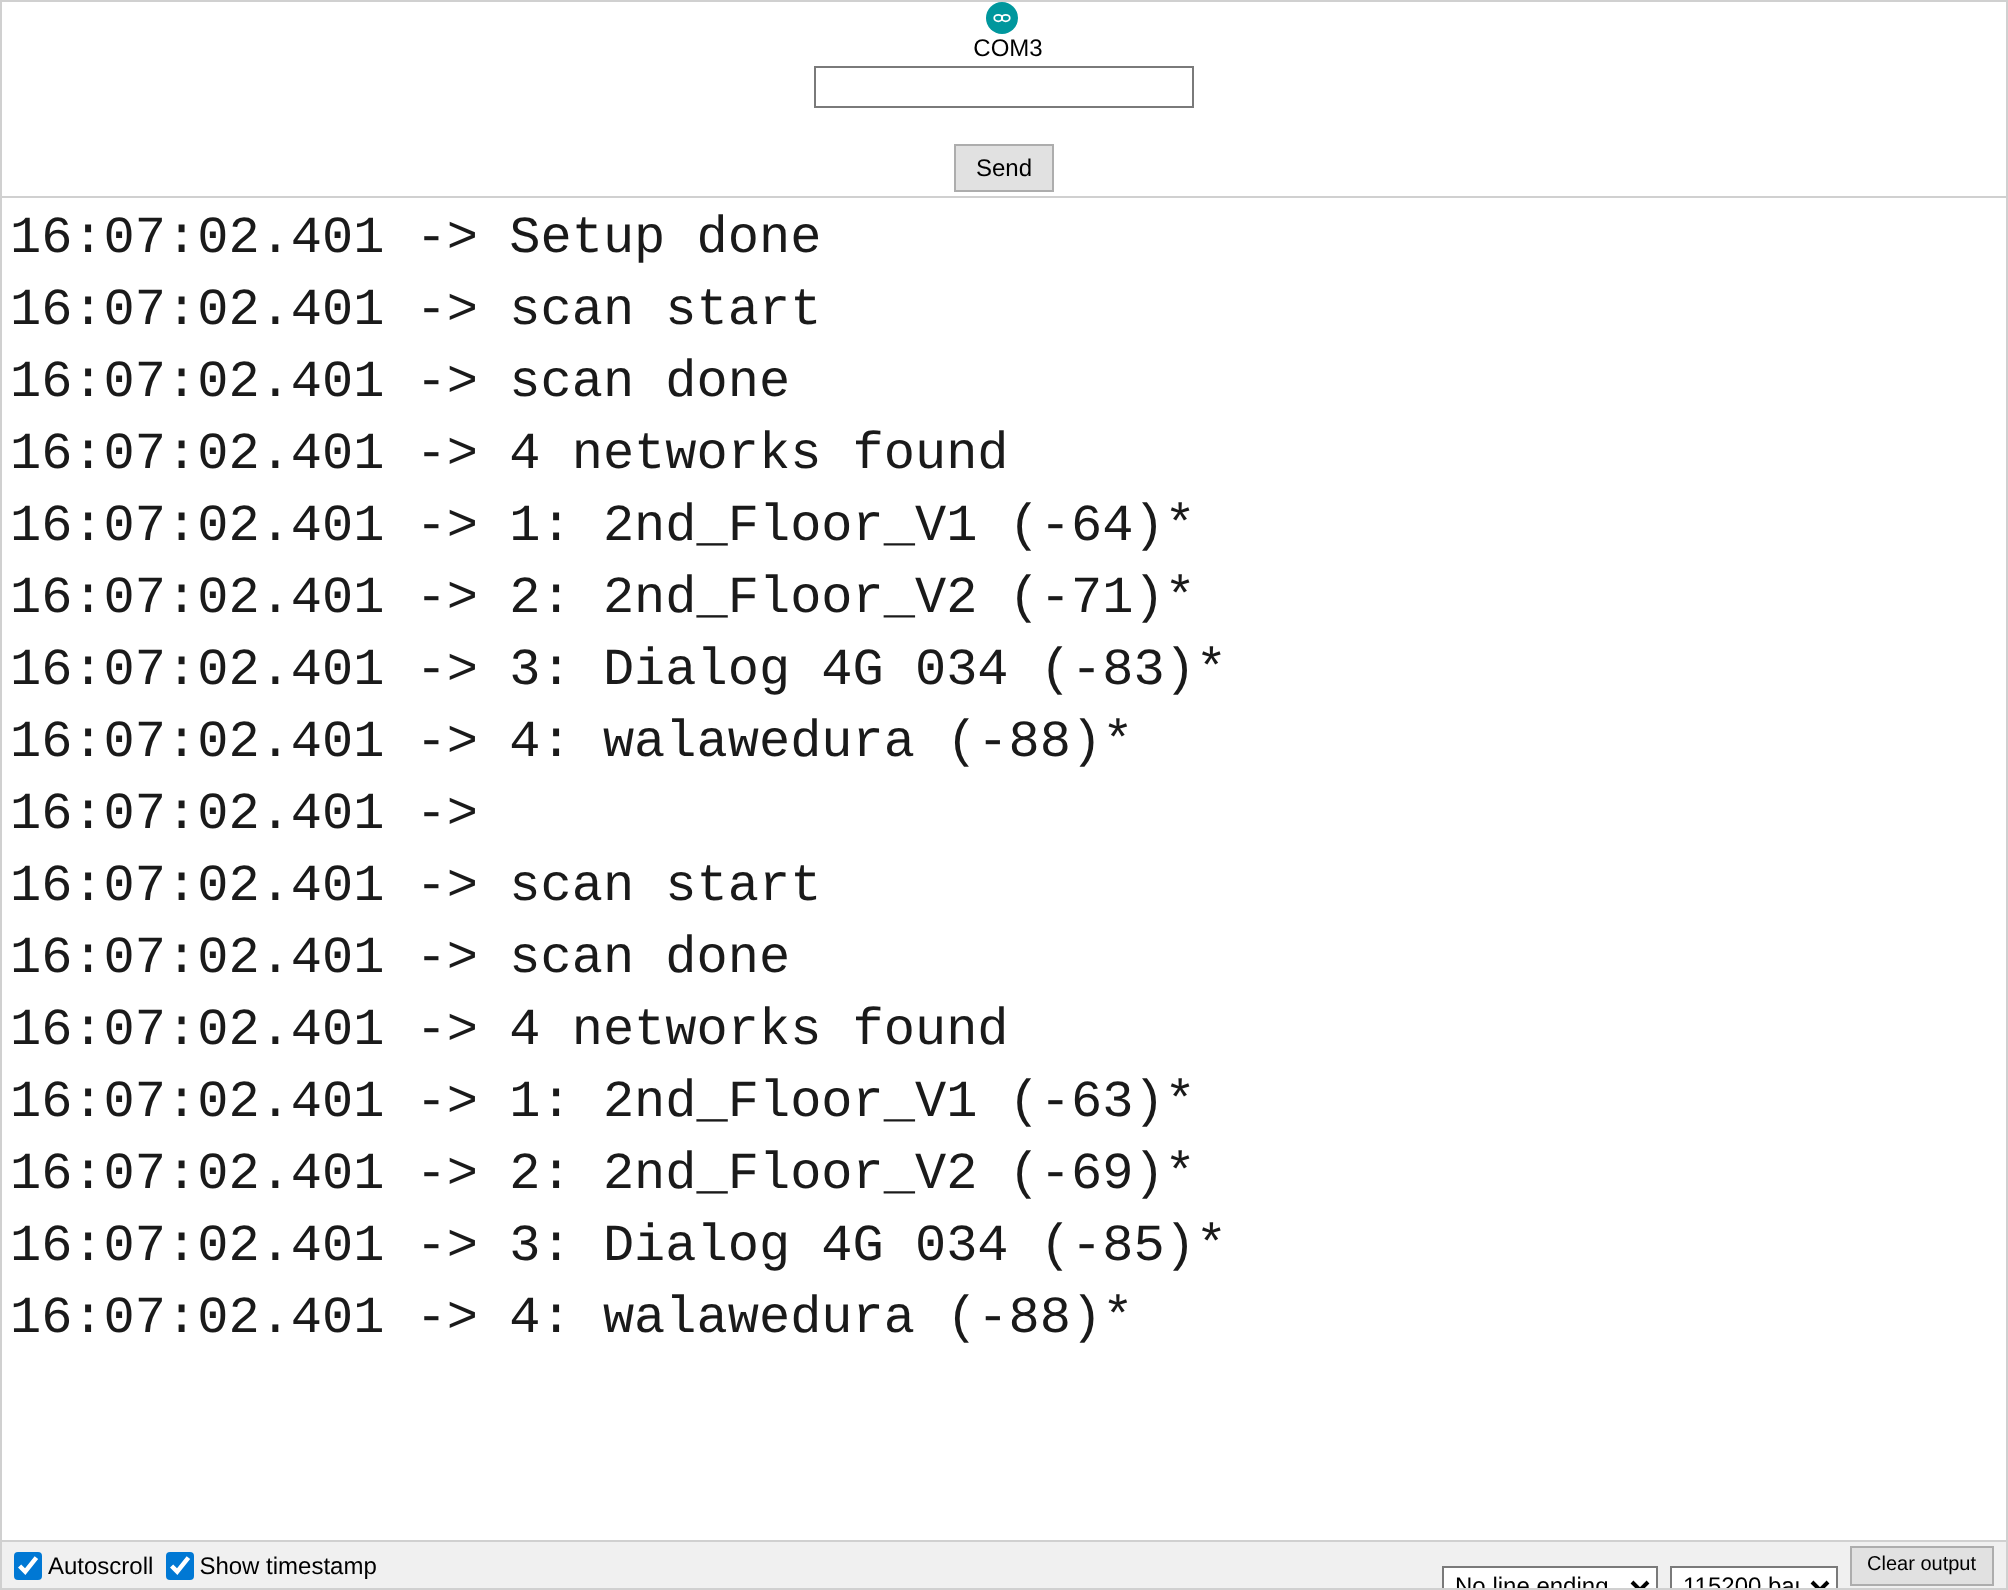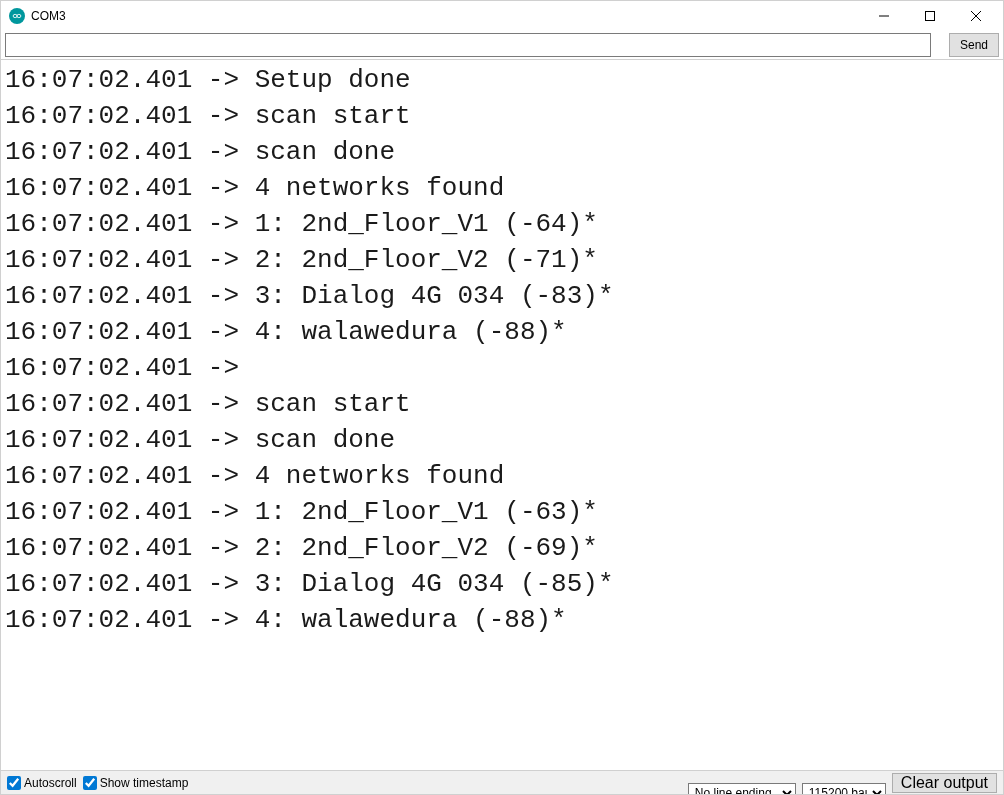--- a/index.html
+++ b/index.html
@@ -13,20 +13,21 @@
       display: flex;
       flex-direction: column;
       border: 1px solid #d0d0d0;
     }
     .titlebar {
       height: 30px;
       display: flex;
       align-items: center;
       padding: 0 4px 0 8px;
       background: #ffffff;
+      flex-direction: column;
     }
     .app-icon {
       width: 16px;
       height: 16px;
       border-radius: 50%;
       background: #00979d;
       display: flex;
       align-items: center;
       justify-content: center;
       margin-right: 6px;
@@ -43,20 +44,21 @@
       width: 46px; height: 30px;
       display: flex; align-items: center; justify-content: center;
       color: #000;
     }
     .win-btn svg { width: 10px; height: 10px; }
     .input-row {
       display: flex;
       padding: 2px 4px 2px 4px;
       gap: 18px;
       align-items: center;
+      flex-direction: column;
     }
     .serial-input {
       flex: 1;
       height: 24px;
       border: 1px solid #7a7a7a;
       padding: 2px 6px;
       font-size: 13px;
       background: #fff;
     }
     .send-btn {
@@ -116,21 +118,21 @@
       padding: 0 2px;
       margin-top: 20px;
     }
     .line-ending { width: 108px; }
     .baud { width: 84px; }
     .clear-btn {
       height: 20px;
       padding: 0 8px;
       border: 1px solid #adadad;
       background: #e1e1e1;
-      font-size: 16px;
+      font-size: 10px;
       cursor: pointer;
     }
   </style>
 </head>
 <body>
 
 <div class="titlebar">
   <div class="app-icon">
     <svg viewBox="0 0 16 16" width="10" height="10">
         <g fill="none" stroke="#fff" stroke-width="1.4">

